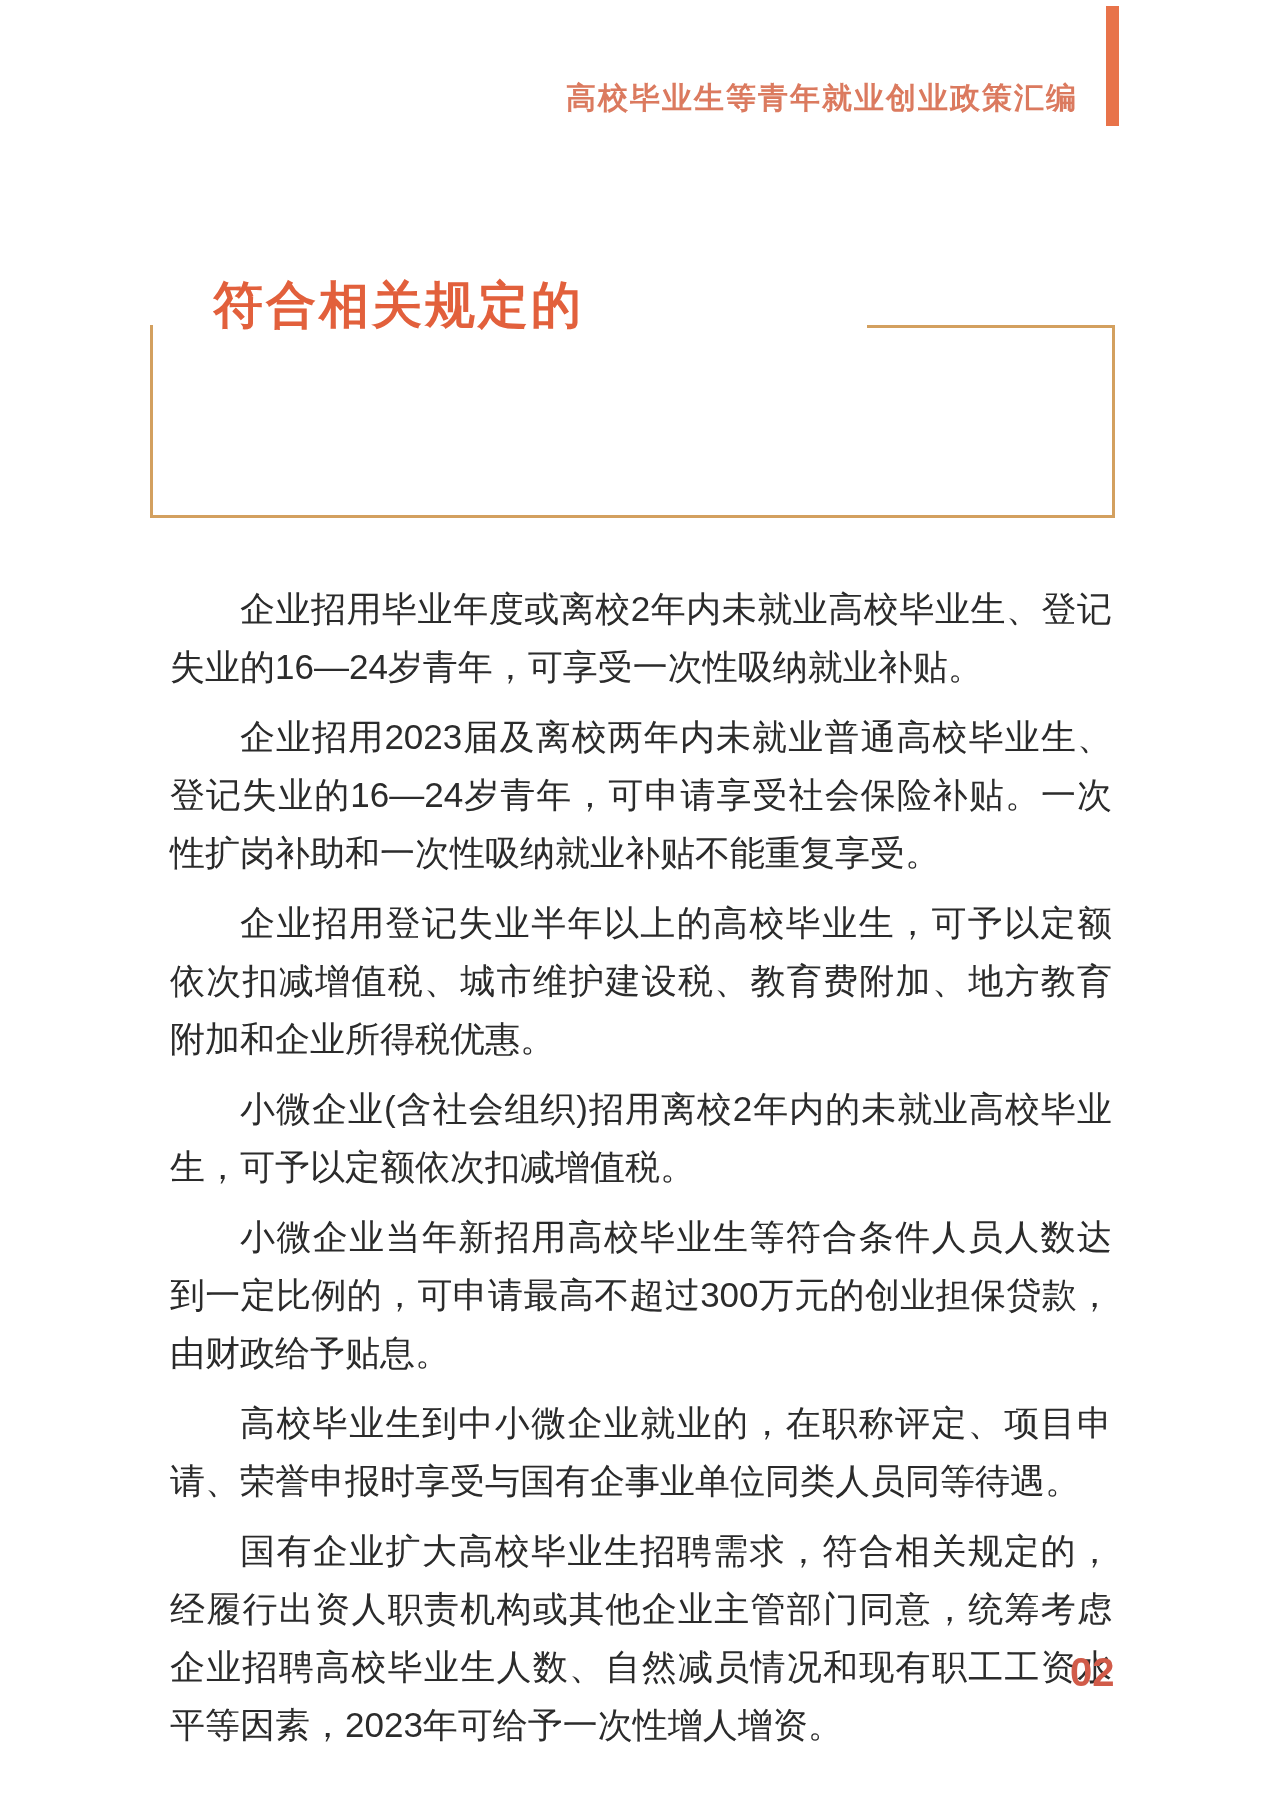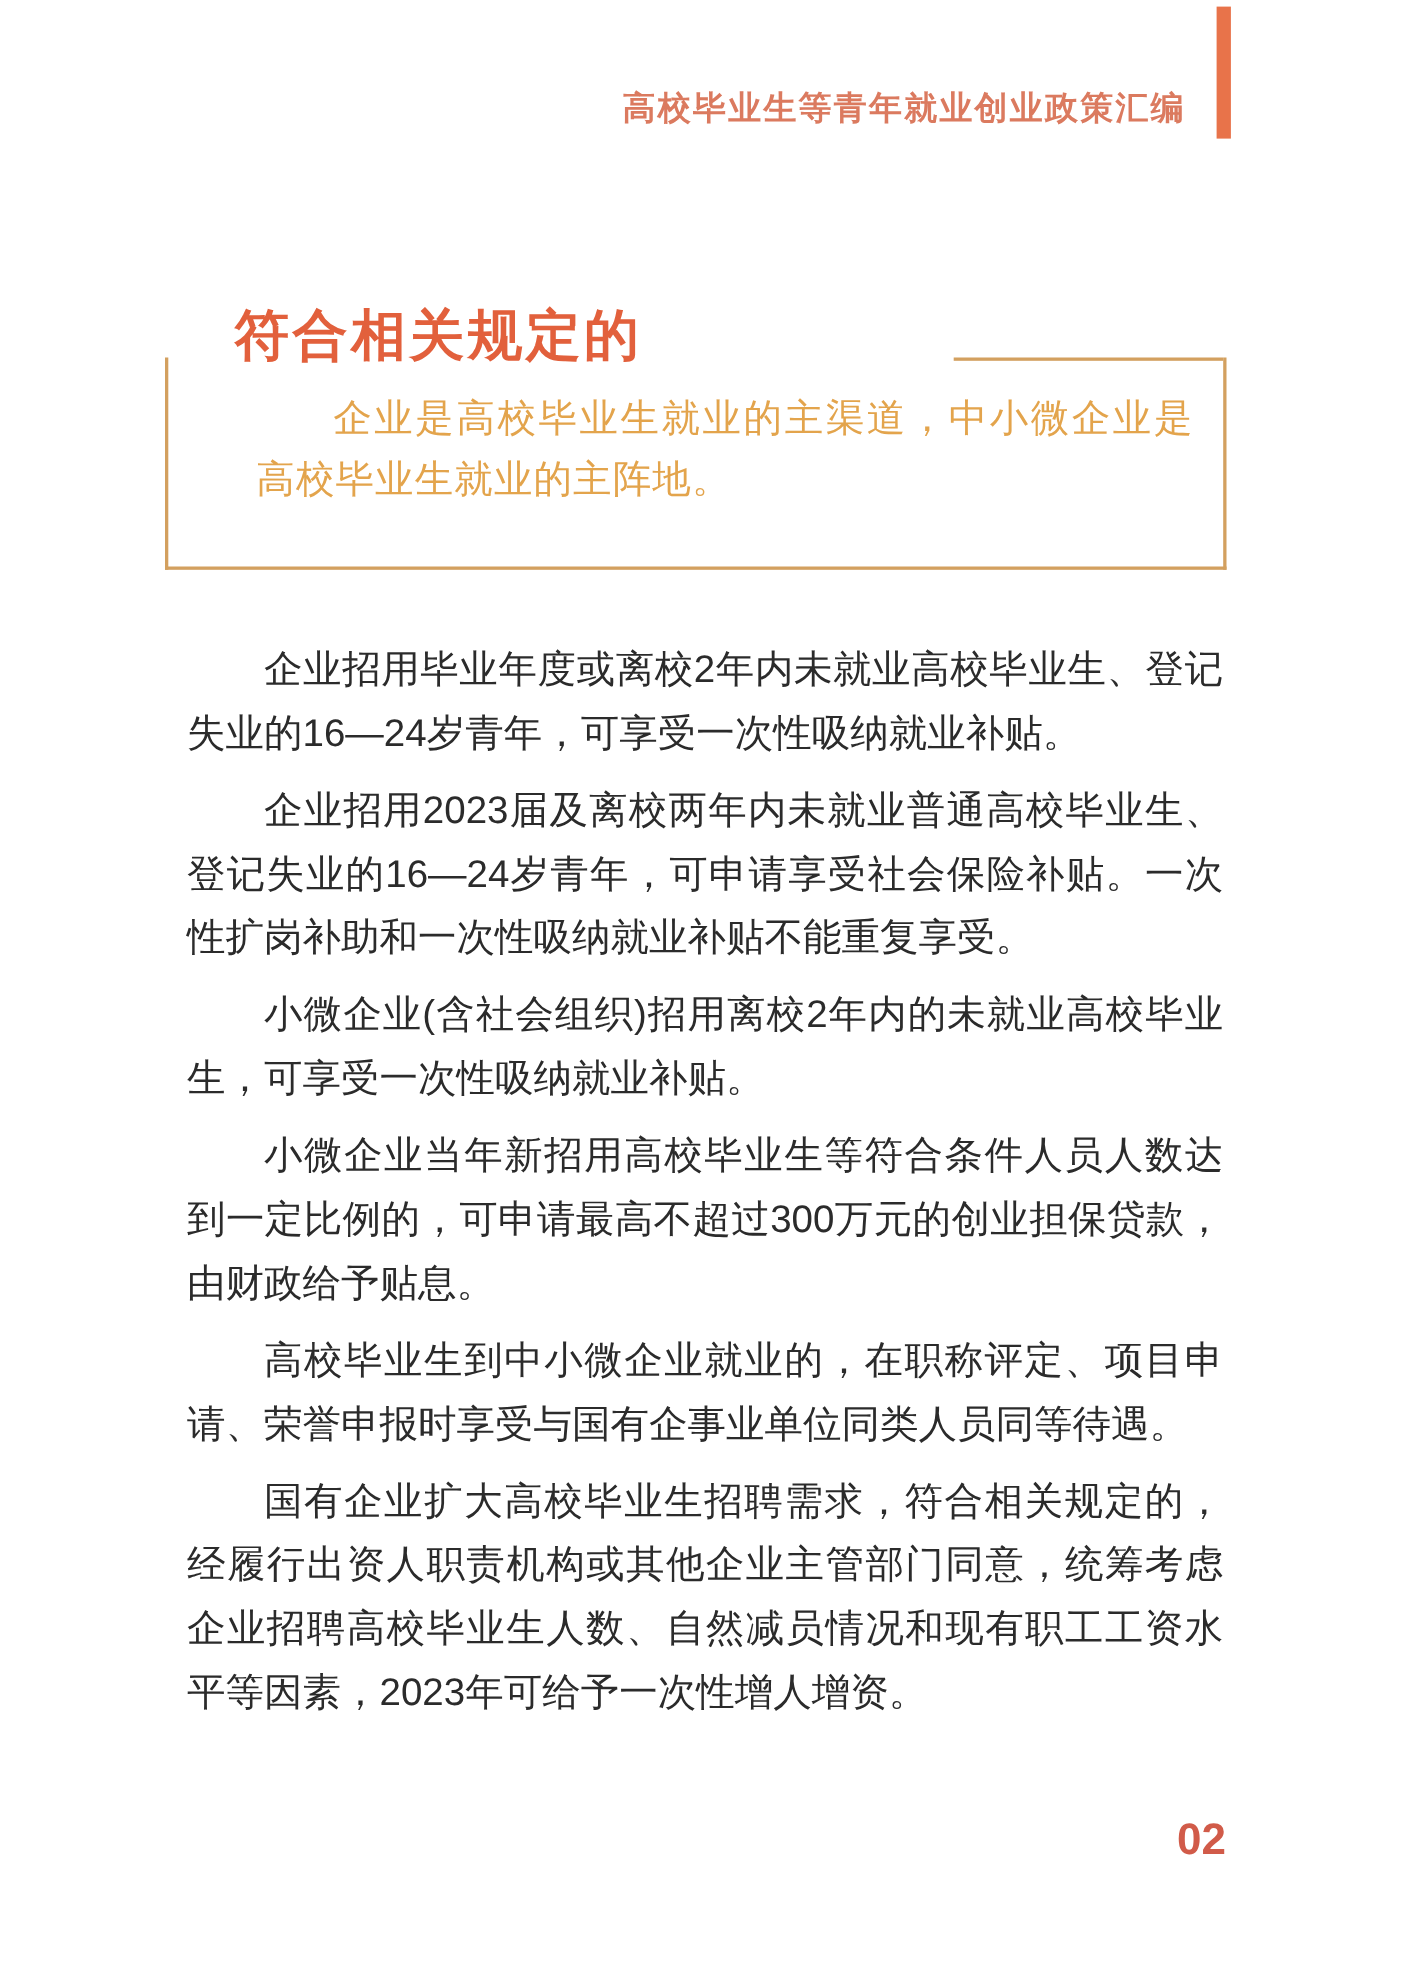--- a/index.html
+++ b/index.html
@@ -113,27 +113,27 @@
 <div class="page">
 
   <div class="header-title">高校毕业生等青年就业创业政策汇编</div>
 
   <div class="header-bar"></div>
 
   <h1 class="section-title">符合相关规定的</h1>
 
   <div class="quote-box">
     <div class="top-segment"></div>
-    <div class="quote-text">企业是高校毕业生就业的主渠道，中小微企业是高校毕业生就业的主阵地。</div>
   </div>
 
   <div class="body-text">
     <p>企业招用毕业年度或离校2年内未就业高校毕业生、登记失业的16—24岁青年，可享受一次性吸纳就业补贴。</p>
     <p>企业招用2023届及离校两年内未就业普通高校毕业生、登记失业的16—24岁青年，可申请享受社会保险补贴。一次性扩岗补助和一次性吸纳就业补贴不能重复享受。</p>
-    <p>小微企业(含社会组织)招用离校2年内的未就业高校毕业生，可享受一次性吸纳就业补贴。</p>
+    <p>企业招用登记失业半年以上的高校毕业生，可予以定额依次扣减增值税、城市维护建设税、教育费附加、地方教育附加和企业所得税优惠。</p>
+    <p>小微企业(含社会组织)招用离校2年内的未就业高校毕业生，可予以定额依次扣减增值税。</p>
     <p>小微企业当年新招用高校毕业生等符合条件人员人数达到一定比例的，可申请最高不超过300万元的创业担保贷款，由财政给予贴息。</p>
     <p>高校毕业生到中小微企业就业的，在职称评定、项目申请、荣誉申报时享受与国有企事业单位同类人员同等待遇。</p>
     <p>国有企业扩大高校毕业生招聘需求，符合相关规定的，经履行出资人职责机构或其他企业主管部门同意，统筹考虑企业招聘高校毕业生人数、自然减员情况和现有职工工资水平等因素，2023年可给予一次性增人增资。</p>
   </div>
 
   <div class="page-number">02</div>
 
 </div>
 
 </body></html>

